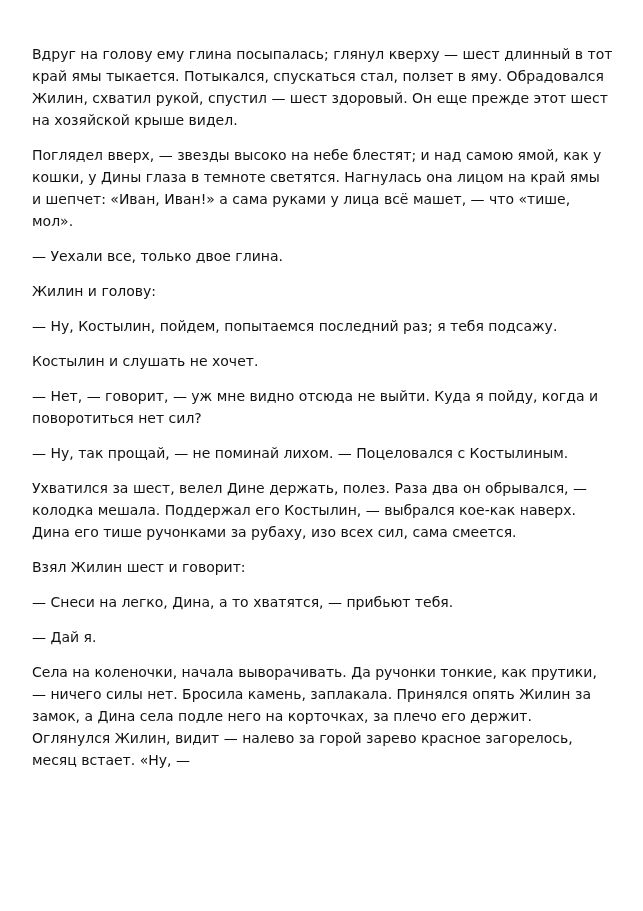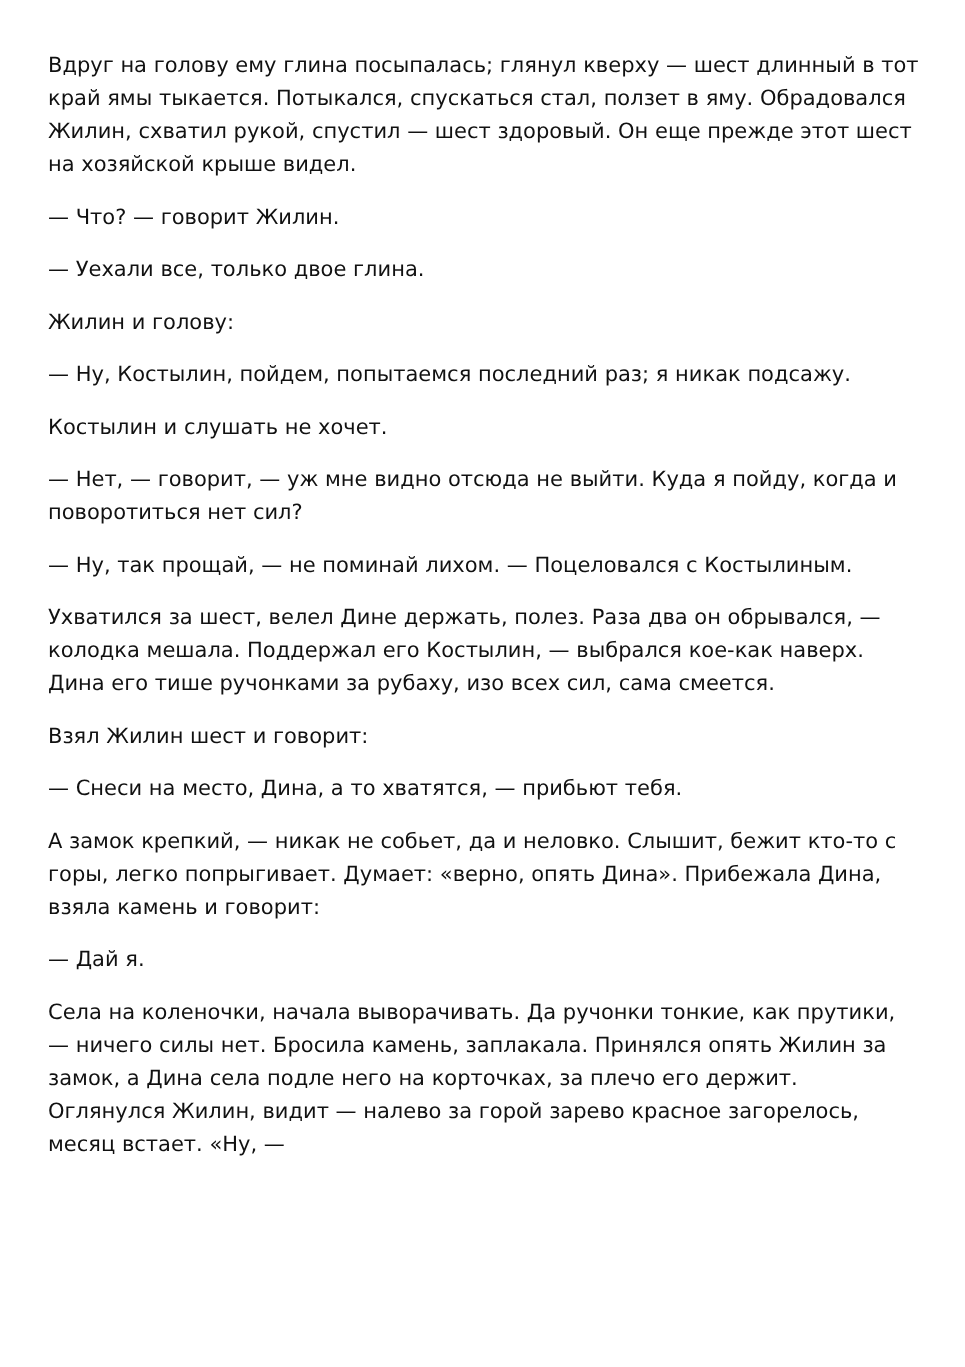--- a/index.html
+++ b/index.html
@@ -4,33 +4,32 @@
 <style>
   html, body { margin: 0; padding: 0; background: #ffffff; }
   body { width: 643px; height: 911px; overflow: hidden; }
   .page {
     padding: 33px 30px 0 32px;
     font-family: "DejaVu Sans", sans-serif;
     font-size: 14px;
     line-height: 22px;
     color: #111111;
   }
-  .page p { margin: 0 0 13px 0; }
+  .page p { margin: 10px 0 13px 0; }
 </style>
 </head>
 <body>
 
 <div class="page">
   <p>Вдруг на голову ему глина посыпалась; глянул кверху — шест длинный в тот край ямы тыкается. Потыкался, спускаться стал, ползет в яму. Обрадовался Жилин, схватил рукой, спустил — шест здоровый. Он еще прежде этот шест на хозяйской крыше видел.</p>
-  <p>— Что? — говорит Жилин.</p>
+  <p>Поглядел вверх, — звезды высоко на небе блестят; и над самою ямой, как у кошки, у Дины глаза в темноте светятся. Нагнулась она лицом на край ямы и шепчет: «Иван, Иван!» а сама руками у лица всё машет, — что «тише, мол».</p>
   <p>— Уехали все, только двое глина.</p>
   <p>Жилин и голову:</p>
-  <p>— Ну, Костылин, пойдем, попытаемся последний раз; я никак подсажу.</p>
+  <p>— Ну, Костылин, пойдем, попытаемся последний раз; я тебя подсажу.</p>
   <p>Костылин и слушать не хочет.</p>
   <p>— Нет, — говорит, — уж мне видно отсюда не выйти. Куда я пойду, когда и поворотиться нет сил?</p>
   <p>— Ну, так прощай, — не поминай лихом. — Поцеловался с Костылиным.</p>
   <p>Ухватился за шест, велел Дине держать, полез. Раза два он обрывался, — колодка мешала. Поддержал его Костылин, — выбрался кое-как наверх. Дина его тише ручонками за рубаху, изо всех сил, сама смеется.</p>
   <p>Взял Жилин шест и говорит:</p>
-  <p>— Снеси на место, Дина, а то хватятся, — прибьют тебя.</p>
-  <p>А замок крепкий, — никак не собьет, да и неловко. Слышит, бежит кто-то с горы, легко попрыгивает. Думает: «верно, опять Дина». Прибежала Дина, взяла камень и говорит:</p>
+  <p>— Снеси на легко, Дина, а то хватятся, — прибьют тебя.</p>
   <p>— Дай я.</p>
   <p>Села на коленочки, начала выворачивать. Да ручонки тонкие, как прутики, — ничего силы нет. Бросила камень, заплакала. Принялся опять Жилин за замок, а Дина села подле него на корточках, за плечо его держит. Оглянулся Жилин, видит — налево за горой зарево красное загорелось, месяц встает. «Ну, —</p>
 </div>
 
 </body></html>

